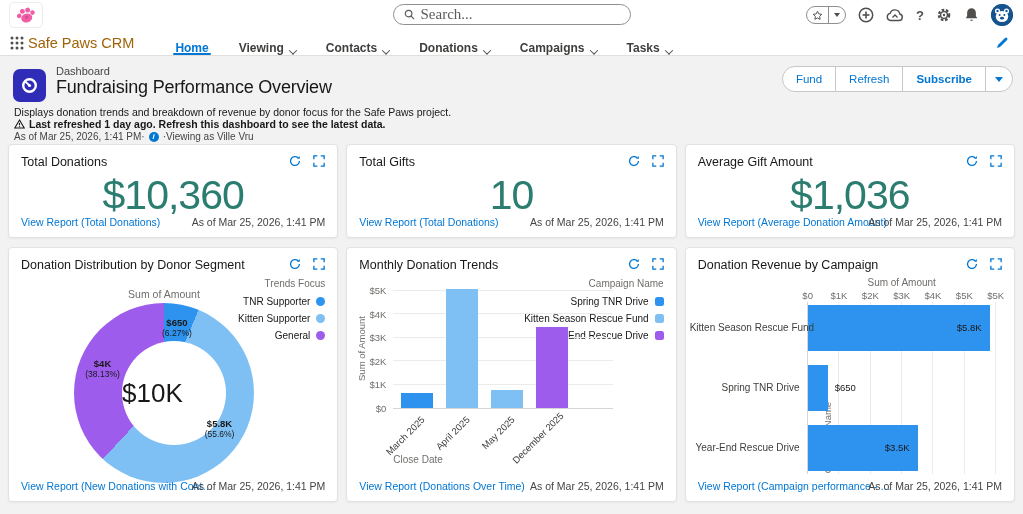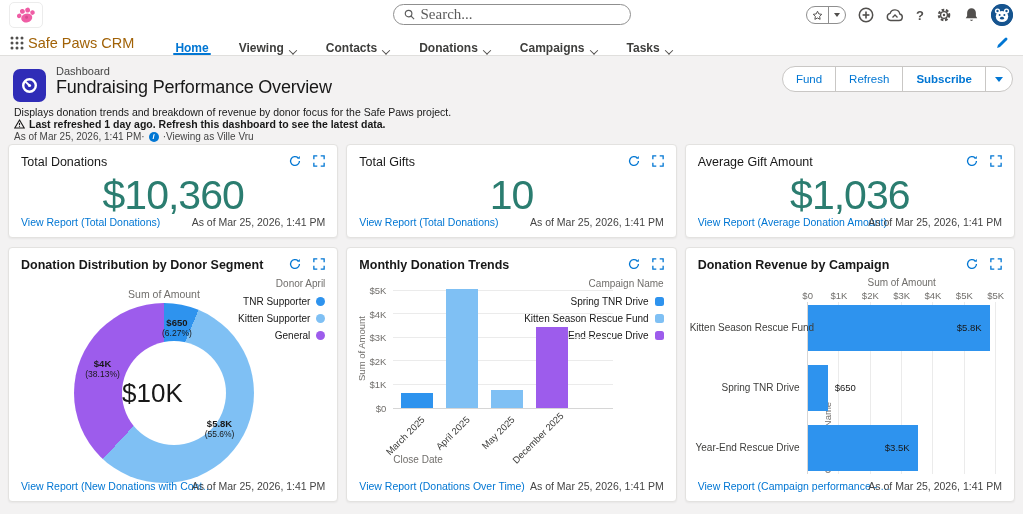--- a/index.html
+++ b/index.html
@@ -43,21 +43,21 @@
   .btn-group .btn.caret-seg{padding:0 9px}
   .caret-down{width:0;height:0;border-left:4px solid transparent;border-right:4px solid transparent;border-top:5px solid #0176d3}
   
   .row{display:flex;gap:8px;margin:0 8px}
   .row1{margin-top:4px}
   .row2{margin-top:9px}
   .card{position:relative;flex:1;background:#fff;border:1px solid #e3e2e0;border-radius:4px;box-shadow:0 1px 2px rgba(0,0,0,.05)}
   .row1 .card{height:94px}
   .row2 .card{height:255px}
   .card-title{position:absolute;left:12px;top:10px;font-size:12.5px;color:#181818}
-  .card-title.bold{font-weight:700}
+  .card-title.bold{font-weight:400}
   .card-icons{position:absolute;right:12px;top:10px;display:flex;gap:12px;align-items:center}
   .kpi-value{position:absolute;left:0;right:0;top:27px;text-align:center;font-size:41px;color:#2b7d70;letter-spacing:-1px}
   .card-link{position:absolute;left:12px;bottom:9px;font-size:10.5px;color:#0176d3;cursor:pointer;max-width:60%;white-space:nowrap;overflow:hidden;text-overflow:ellipsis}
   .card-asof{position:absolute;right:12px;bottom:9px;font-size:10.5px;color:#444}
   
   .legend{position:absolute;right:12px;top:30px;text-align:right}
   .legend-title{font-size:10px;color:#706e6b;margin-bottom:7px}
   .legend-item{display:flex;justify-content:flex-end;align-items:center;gap:6px;font-size:10px;color:#181818;margin-bottom:6px;cursor:pointer}
   .sw-circle{width:9px;height:9px;border-radius:50%}
   .sw-square{width:9px;height:9px;border-radius:2.5px}
@@ -295,21 +295,21 @@
       <svg width="12" height="12" viewBox="0 0 14 14">
           <path d="M12.2 7a5.2 5.2 0 1 1-1.6-3.75" fill="none" stroke="#0176d3" stroke-width="1.5"></path>
           <path d="M12.6 1.2v3.3H9.3z" fill="#0176d3"></path>
         </svg>
       <svg width="12" height="12" viewBox="0 0 14 14">
           <path d="M1 5V1h4M9 1h4v4M13 9v4H9M5 13H1V9" fill="none" stroke="#0176d3" stroke-width="1.5"></path>
         </svg>
     </div>
     <div class="sum-title-donut">Sum of Amount</div>
     <div class="legend" id="donut-legend">
-        <div class="legend-title">Donor April</div>
+        <div class="legend-title">Trends Focus</div>
         <div class="legend-item">
           <span>TNR Supporter</span>
           <span class="sw-circle" style="background: rgb(46, 147, 238);"></span>
         </div>
         <div class="legend-item">
           <span>Kitten Supporter</span>
           <span class="sw-circle" style="background: rgb(127, 192, 244);"></span>
         </div>
         <div class="legend-item">
           <span>General</span>

